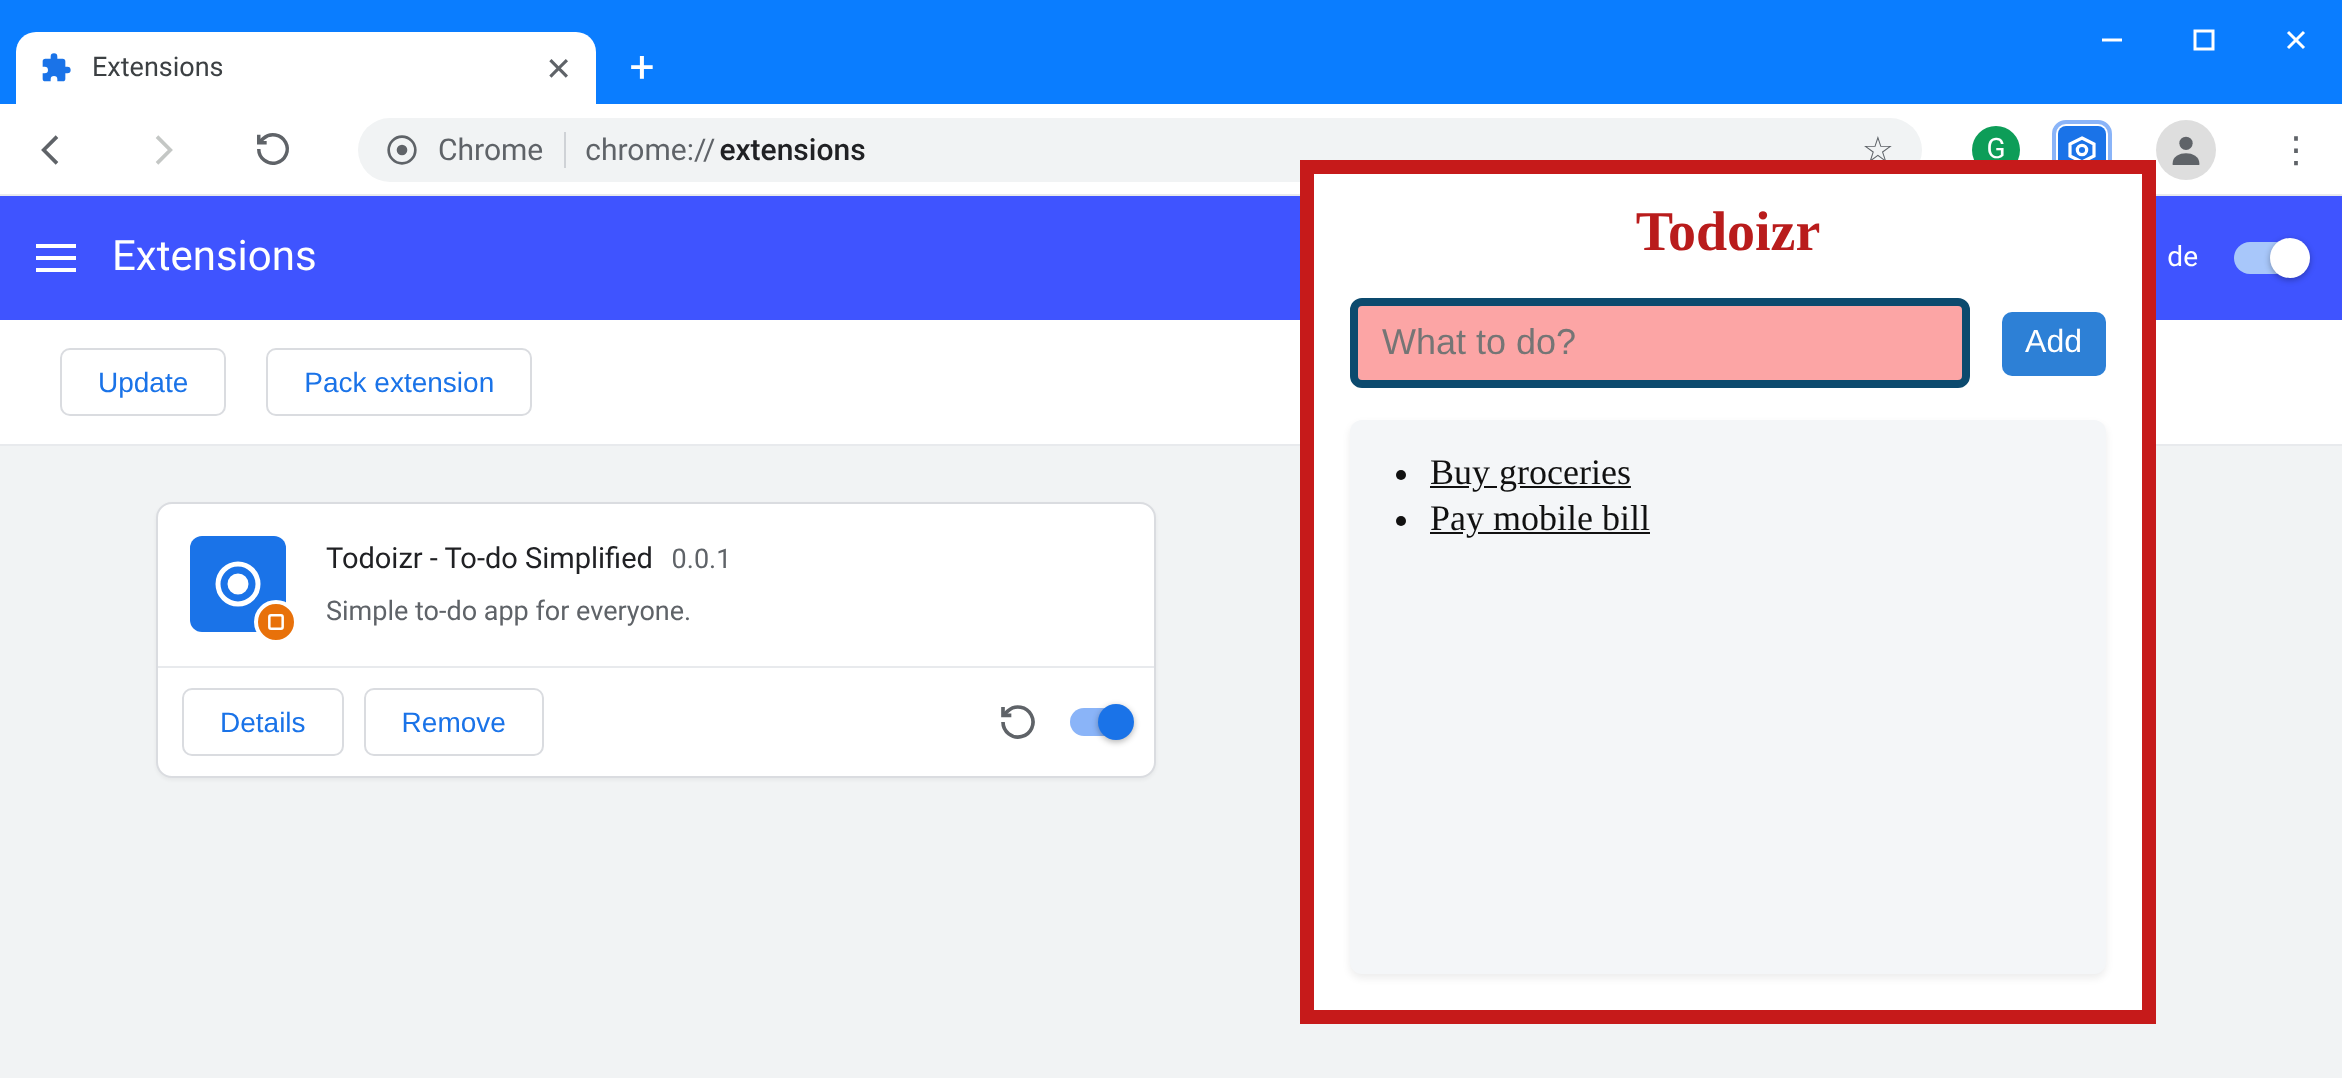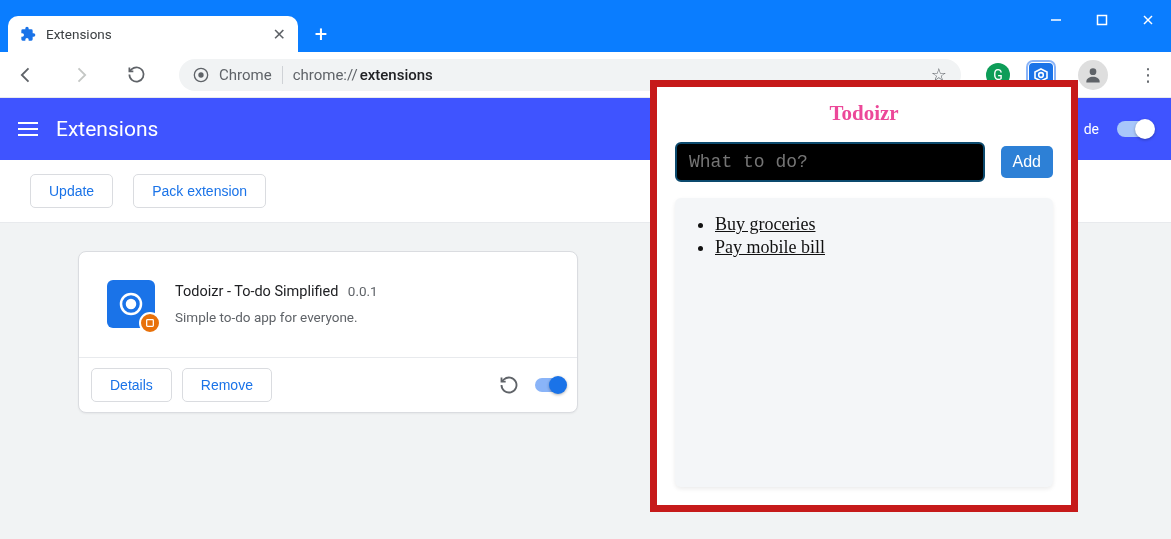--- a/index.html
+++ b/index.html
@@ -184,21 +184,21 @@
   .ext-card {
     width: 500px;
     background: #fff;
     border: 1px solid #dadce0;
     border-radius: 8px;
     padding: 0;
     box-shadow: 0 1px 2px rgba(0,0,0,0.05);
   }
   .card-body {
     display:flex; gap: 20px;
-    padding: 28px;
+    padding: 16px;
   }
   .card-icon {
     position: relative;
     width: 48px; height: 48px; flex: 0 0 48px;
   }
   .card-icon-inner {
     width:48px; height:48px; background:#1a73e8;
     border-radius:6px; display:flex; align-items:center; justify-content:center;
     color:#fff;
   }
@@ -235,37 +235,37 @@
     background: #fff;
     padding: 8px 18px 18px 18px;
   }
   .popup {
     width:100%; height:100%;
     font-family: Georgia, "Times New Roman", serif;
     display:flex; flex-direction:column; gap:16px;
   }
   .popup-title {
     text-align:center;
-    font-size: 21px;
+    font-size: 28px;
     font-weight: 700;
-    color: #ec4899;
+    color: #b91c1c;
     font-family: Georgia, serif;
     margin-top: 6px;
   }
   .popup-form {
     display:flex; gap:16px; align-items:center;
   }
   .popup-input {
     flex:1;
-    background:#000000;
-    border: 2px solid #0c4a6e;
+    background:#fca5a5;
+    border: 4px solid #0c4a6e;
     border-radius: 6px;
     padding: 8px 12px;
     font-size: 18px;
-    font-family: Liberation Mono, monospace;
+    font-family: Liberation Sans, sans-serif;
     color:#666;
   }
   .popup-add {
     background:#2d80d6;
     color:#fff;
     border:none;
     border-radius:5px;
     padding: 7px 12px;
     font-size: 16px;
     cursor:pointer;

